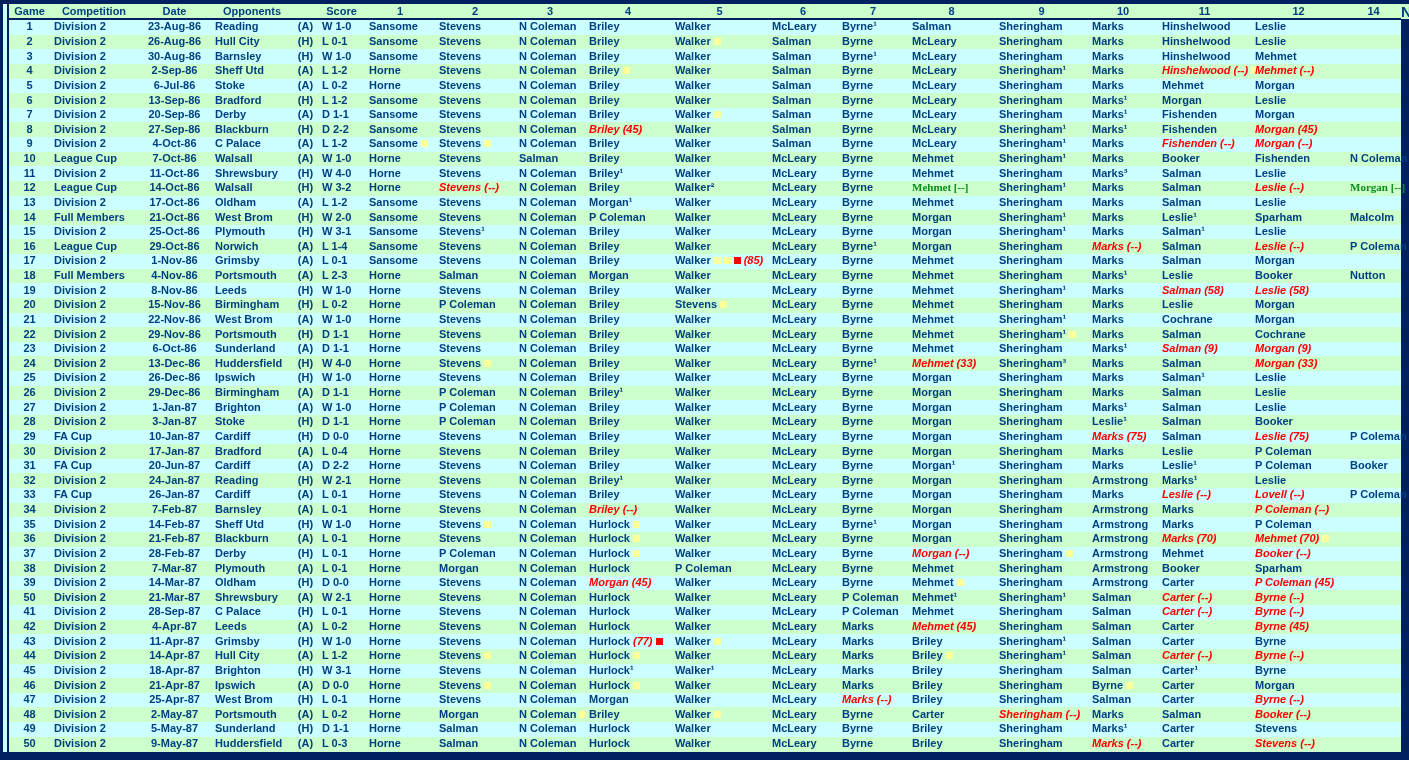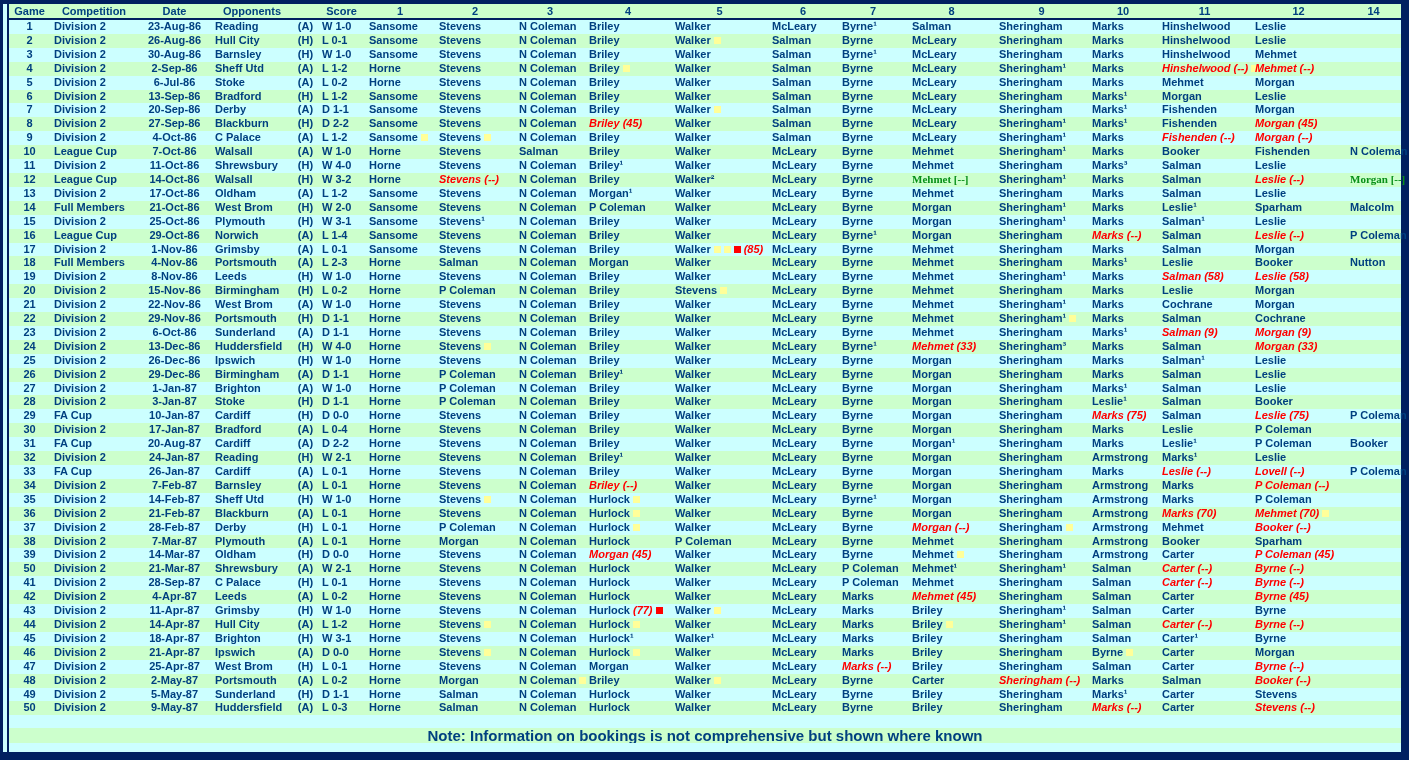--- a/index.html
+++ b/index.html
@@ -7,21 +7,21 @@
     width:1409px;height:760px;overflow:hidden;
     background:#002060;
     font-family:"Liberation Sans",sans-serif;
   }
   .frame{
     box-sizing:border-box;width:1409px;height:760px;
     border:4px solid #002060;border-left-width:3px;border-right-width:8px;border-bottom-width:8px;
     background:#CCFFFF;display:flex;
   }
   .gutter{width:4px;background:#CCFFFF;border-right:2px solid #002060;}
-  .main{flex:1;display:flex;flex-direction:column;min-width:0;}
+  .main{flex:1;display:flex;flex-direction:row;min-width:0;}
   table.grid{border-collapse:collapse;table-layout:fixed;width:100%;}
   th,td{
     padding:0 0 0 4px;font-size:11px;font-weight:bold;color:#004080;
     white-space:nowrap;overflow:visible;height:13.9px;line-height:13.9px;vertical-align:middle;
   }
   thead th{
     background:#CCFFCC;border-bottom:2px solid #002060;
     text-align:center;height:14px;line-height:14px;padding:0;
   }
   tbody tr:nth-child(odd){background:#CCFFFF;}
@@ -719,21 +719,21 @@
             <td>Morgan</td>
             <td>Sheringham</td>
             <td>Marks</td>
             <td>Leslie</td>
             <td>P Coleman</td>
             <td></td>
           </tr>
           <tr>
             <td class="center">31</td>
             <td>FA Cup</td>
-            <td class="center">20-Aug-87</td>
+            <td class="center">20-Jun-87</td>
             <td>Cardiff</td>
             <td class="center">(A)</td>
             <td>D 2-2</td>
             <td>Horne</td>
             <td>Stevens</td>
             <td>N Coleman</td>
             <td>Briley</td>
             <td>Walker</td>
             <td>McLeary</td>
             <td>Byrne</td>

